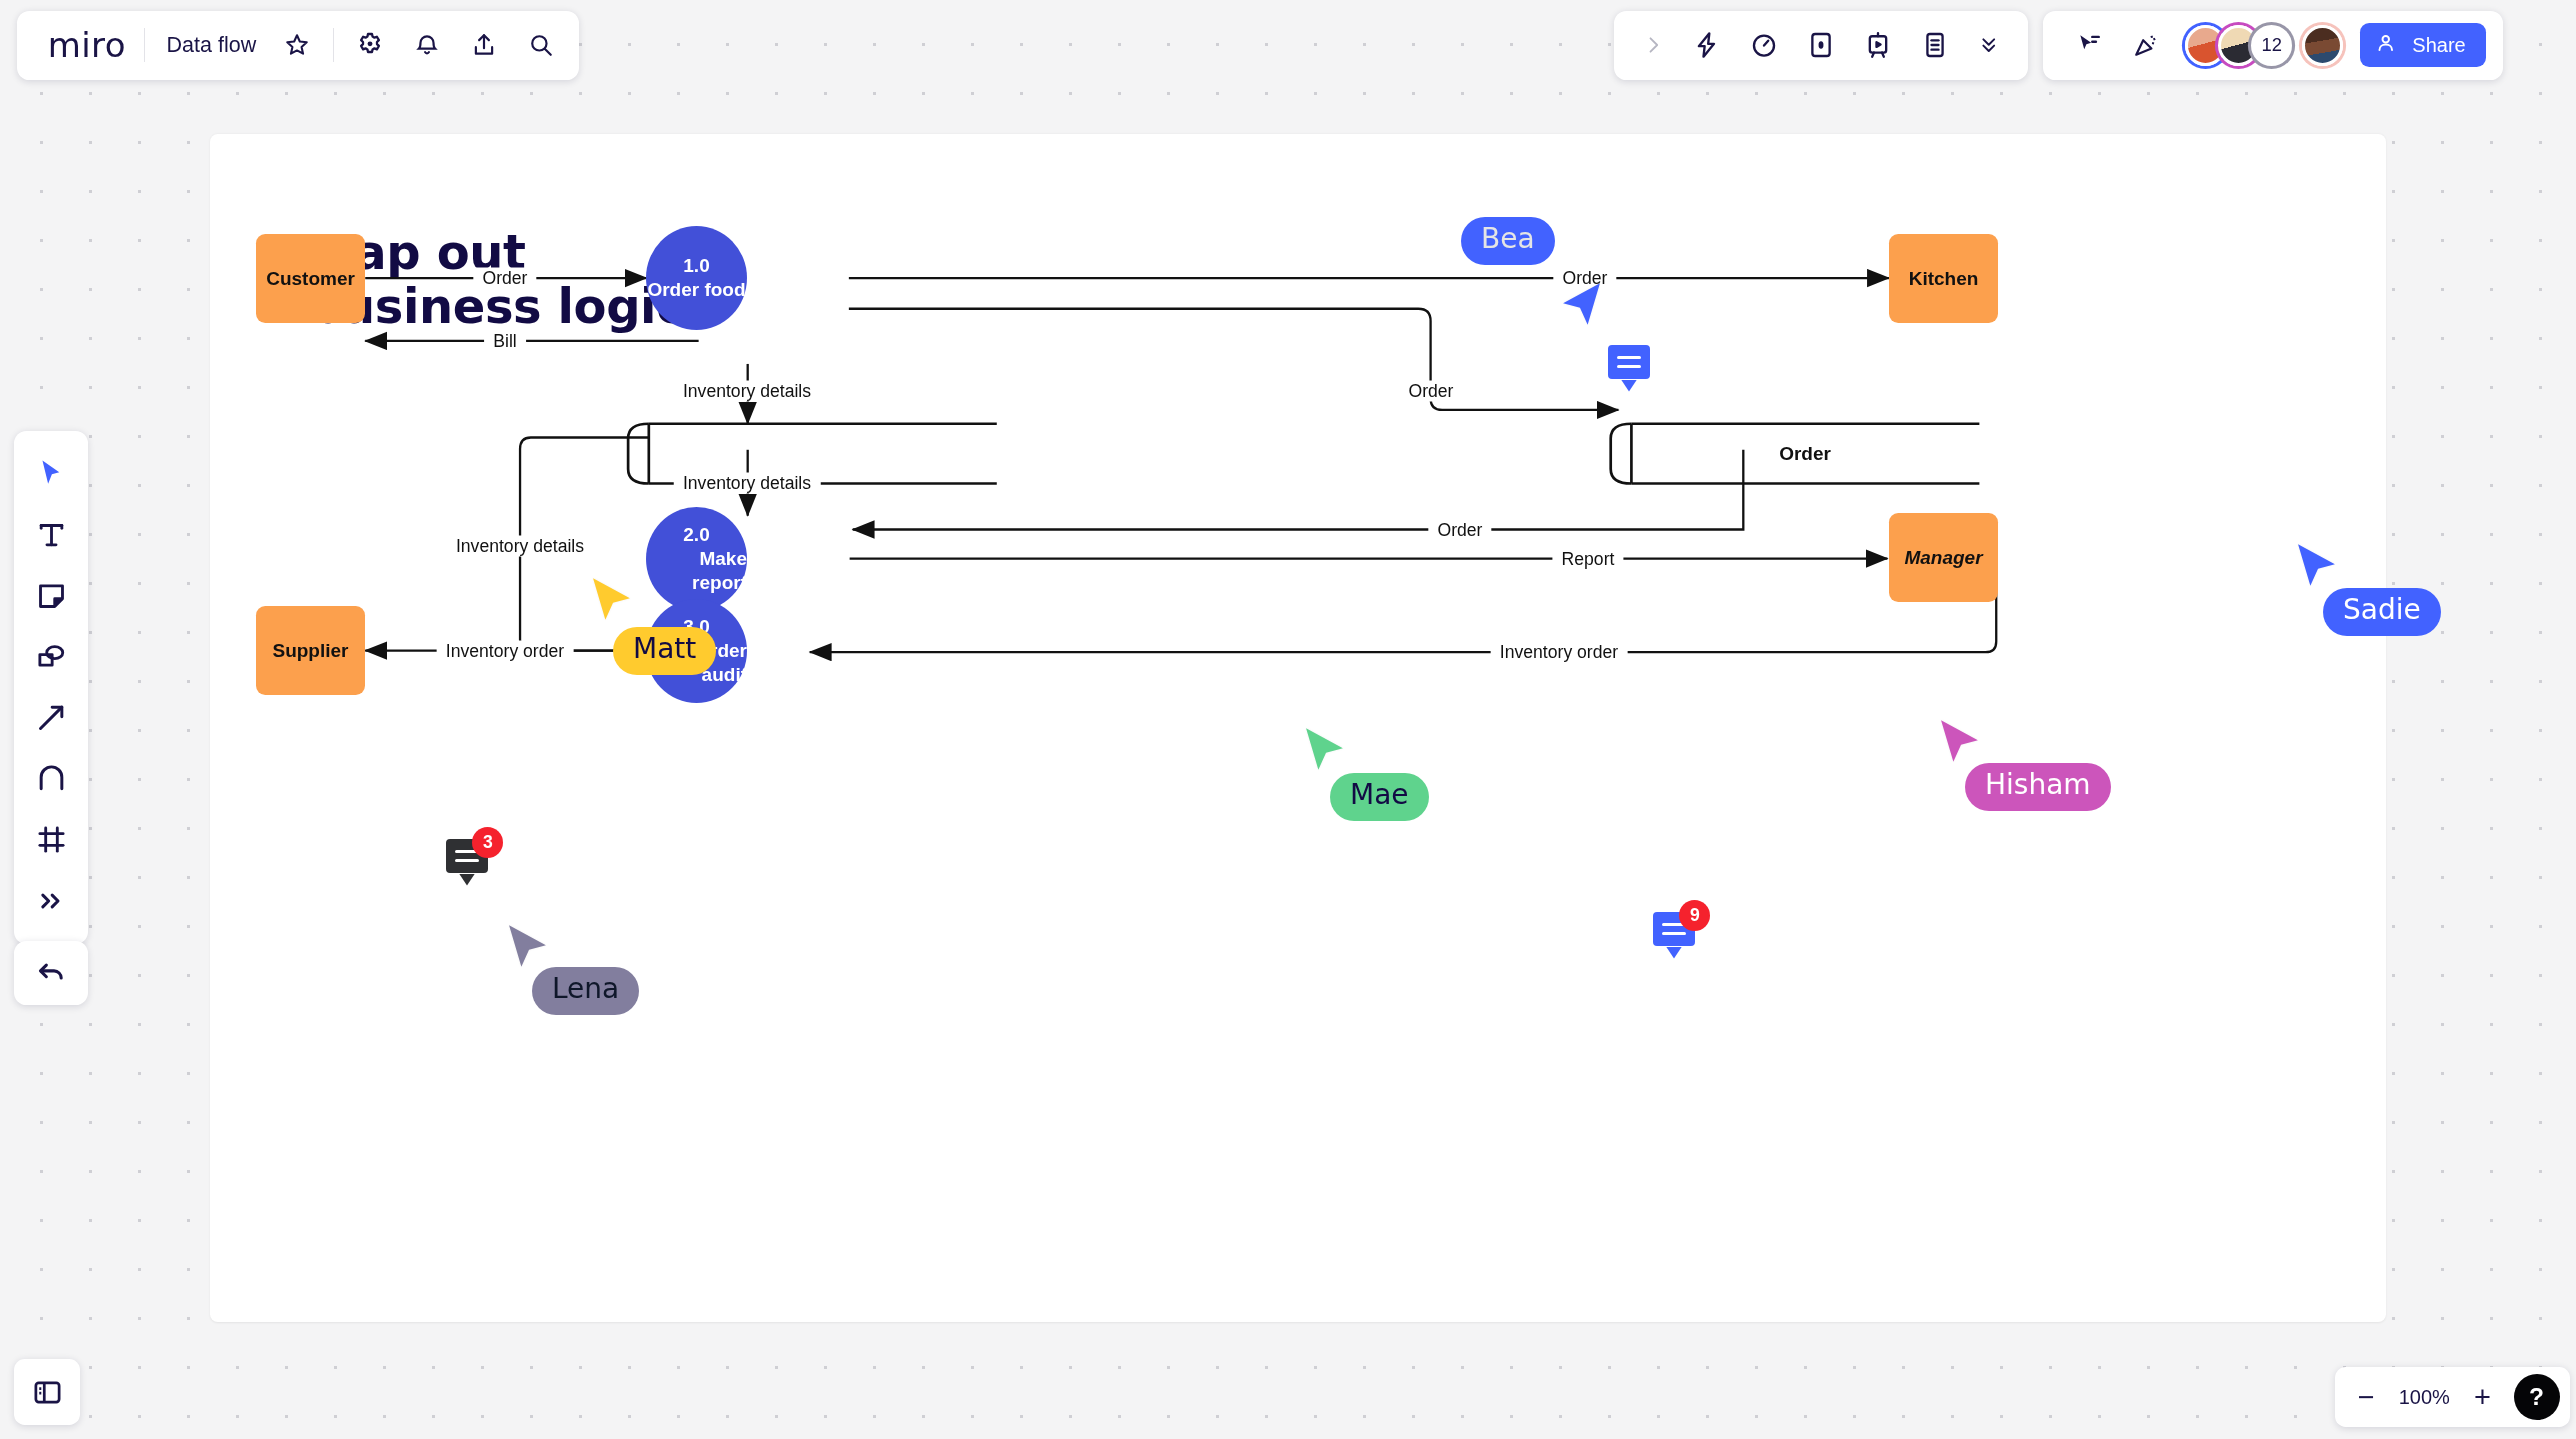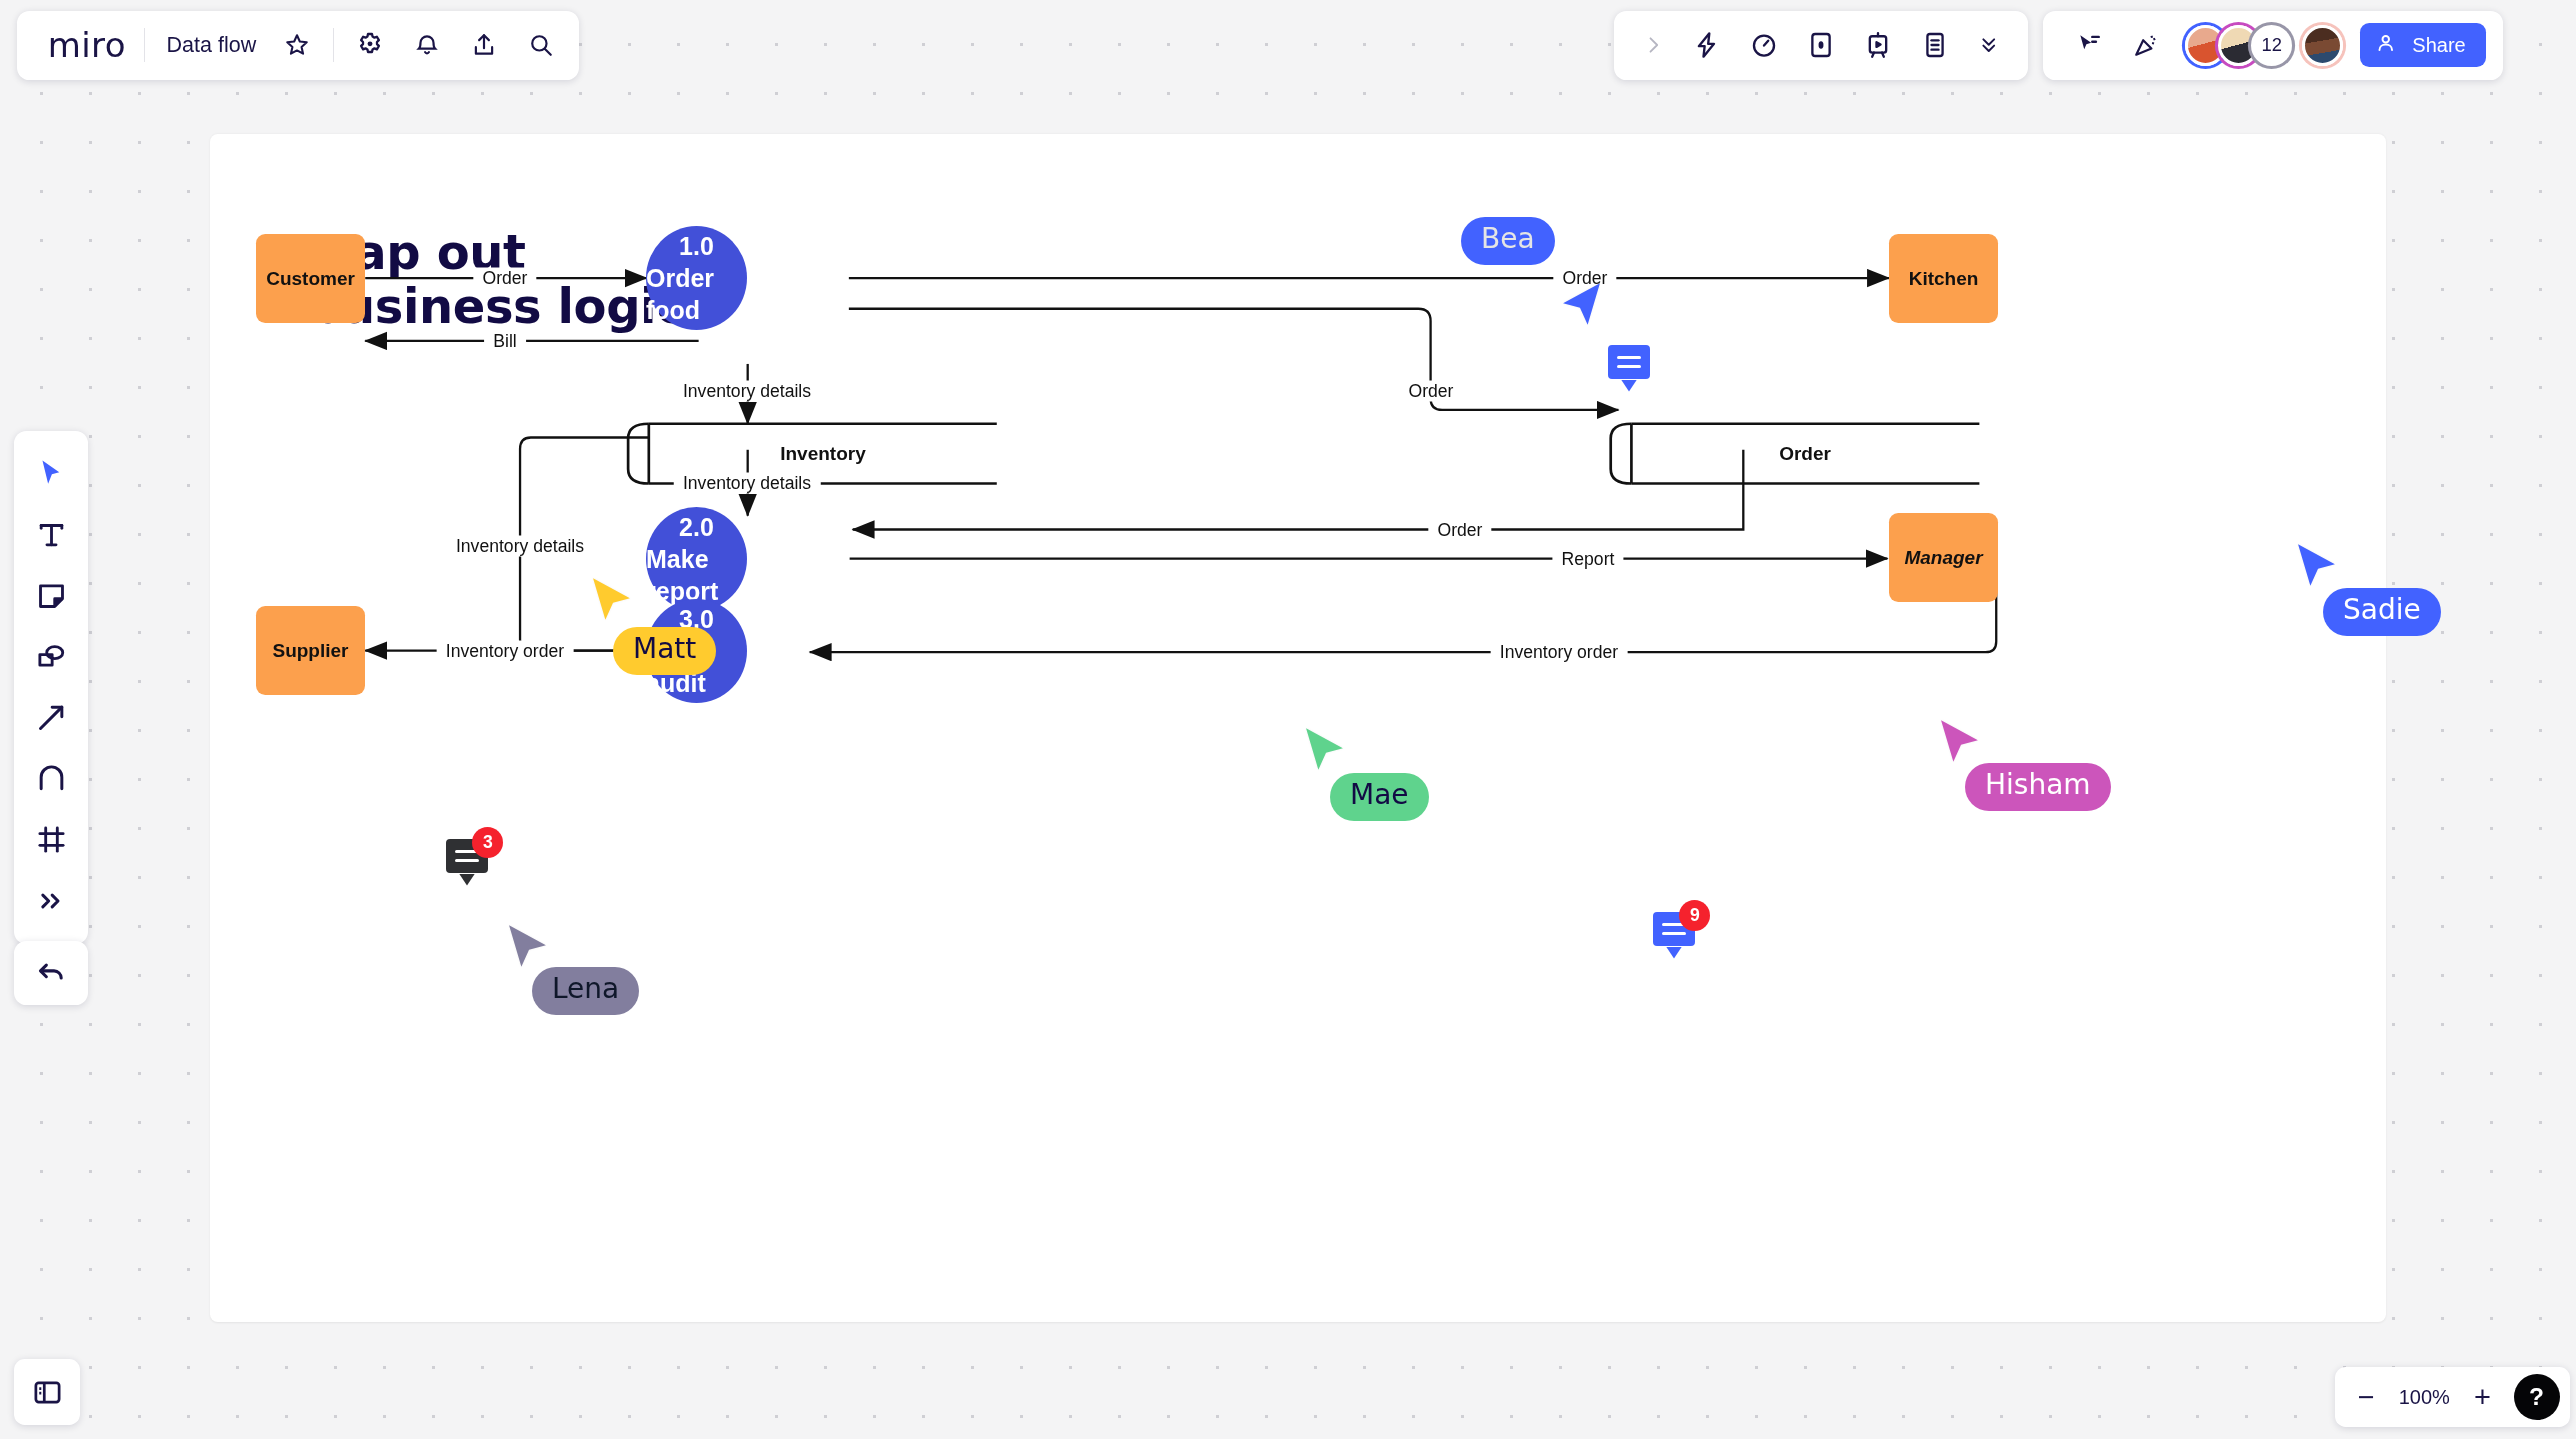--- a/index.html
+++ b/index.html
@@ -173,22 +173,22 @@
     display: flex; align-items: center; justify-content: center;
     font-size: 19px; font-weight: bold; color: #111;
     cursor: pointer;
   }
   .proc {
     position: absolute;
     background: #4250d8;
     border-radius: 50%;
     display: flex; flex-direction: column;
     align-items: center; justify-content: center;
-    color: #fff; font-size: 25px; font-weight: bold;
-    line-height: 1.28; cursor: pointer;
+    color: #fff; font-size: 19px; font-weight: bold;
+    line-height: 1.28; cursor: pointer; text-align: right;
   }
   .store {
     position: absolute;
     display: flex; align-items: center; justify-content: center;
     font-size: 19px; font-weight: bold; color: #111;
     cursor: pointer;
   }
   .edge-label {
     position: absolute;
     font-size: 17.6px; color: #111;
@@ -316,23 +316,20 @@
       </div>
       <div class="proc" style="left:436px; top:373px; width:101px; height:104px;">
         <span>2.0</span>
         <span>Make report</span>
       </div>
       <div class="proc" style="left:436px; top:465px; width:101px; height:104px;">
         <span>3.0</span>
         <span>Order audit</span>
       </div>
 
-      <div class="store" style="left:439px; top:290px; width:348px; height:60px;">
-        <span>Inventory</span>
-      </div>
       <div class="store" style="left:1421px; top:290px; width:348px; height:60px;">
         <span>Order</span>
       </div>
 
       <div class="edge-label" style="left:295px; top:144px;">Order</div>
       <div class="edge-label" style="left:295px; top:207px;">Bill</div>
       <div class="edge-label" style="left:1375px; top:144px;">Order</div>
       <div class="edge-label" style="left:537px; top:257px;">Inventory details</div>
       <div class="edge-label" style="left:1221px; top:257px;">Order</div>
       <div class="edge-label" style="left:537px; top:349px;">Inventory details</div>

